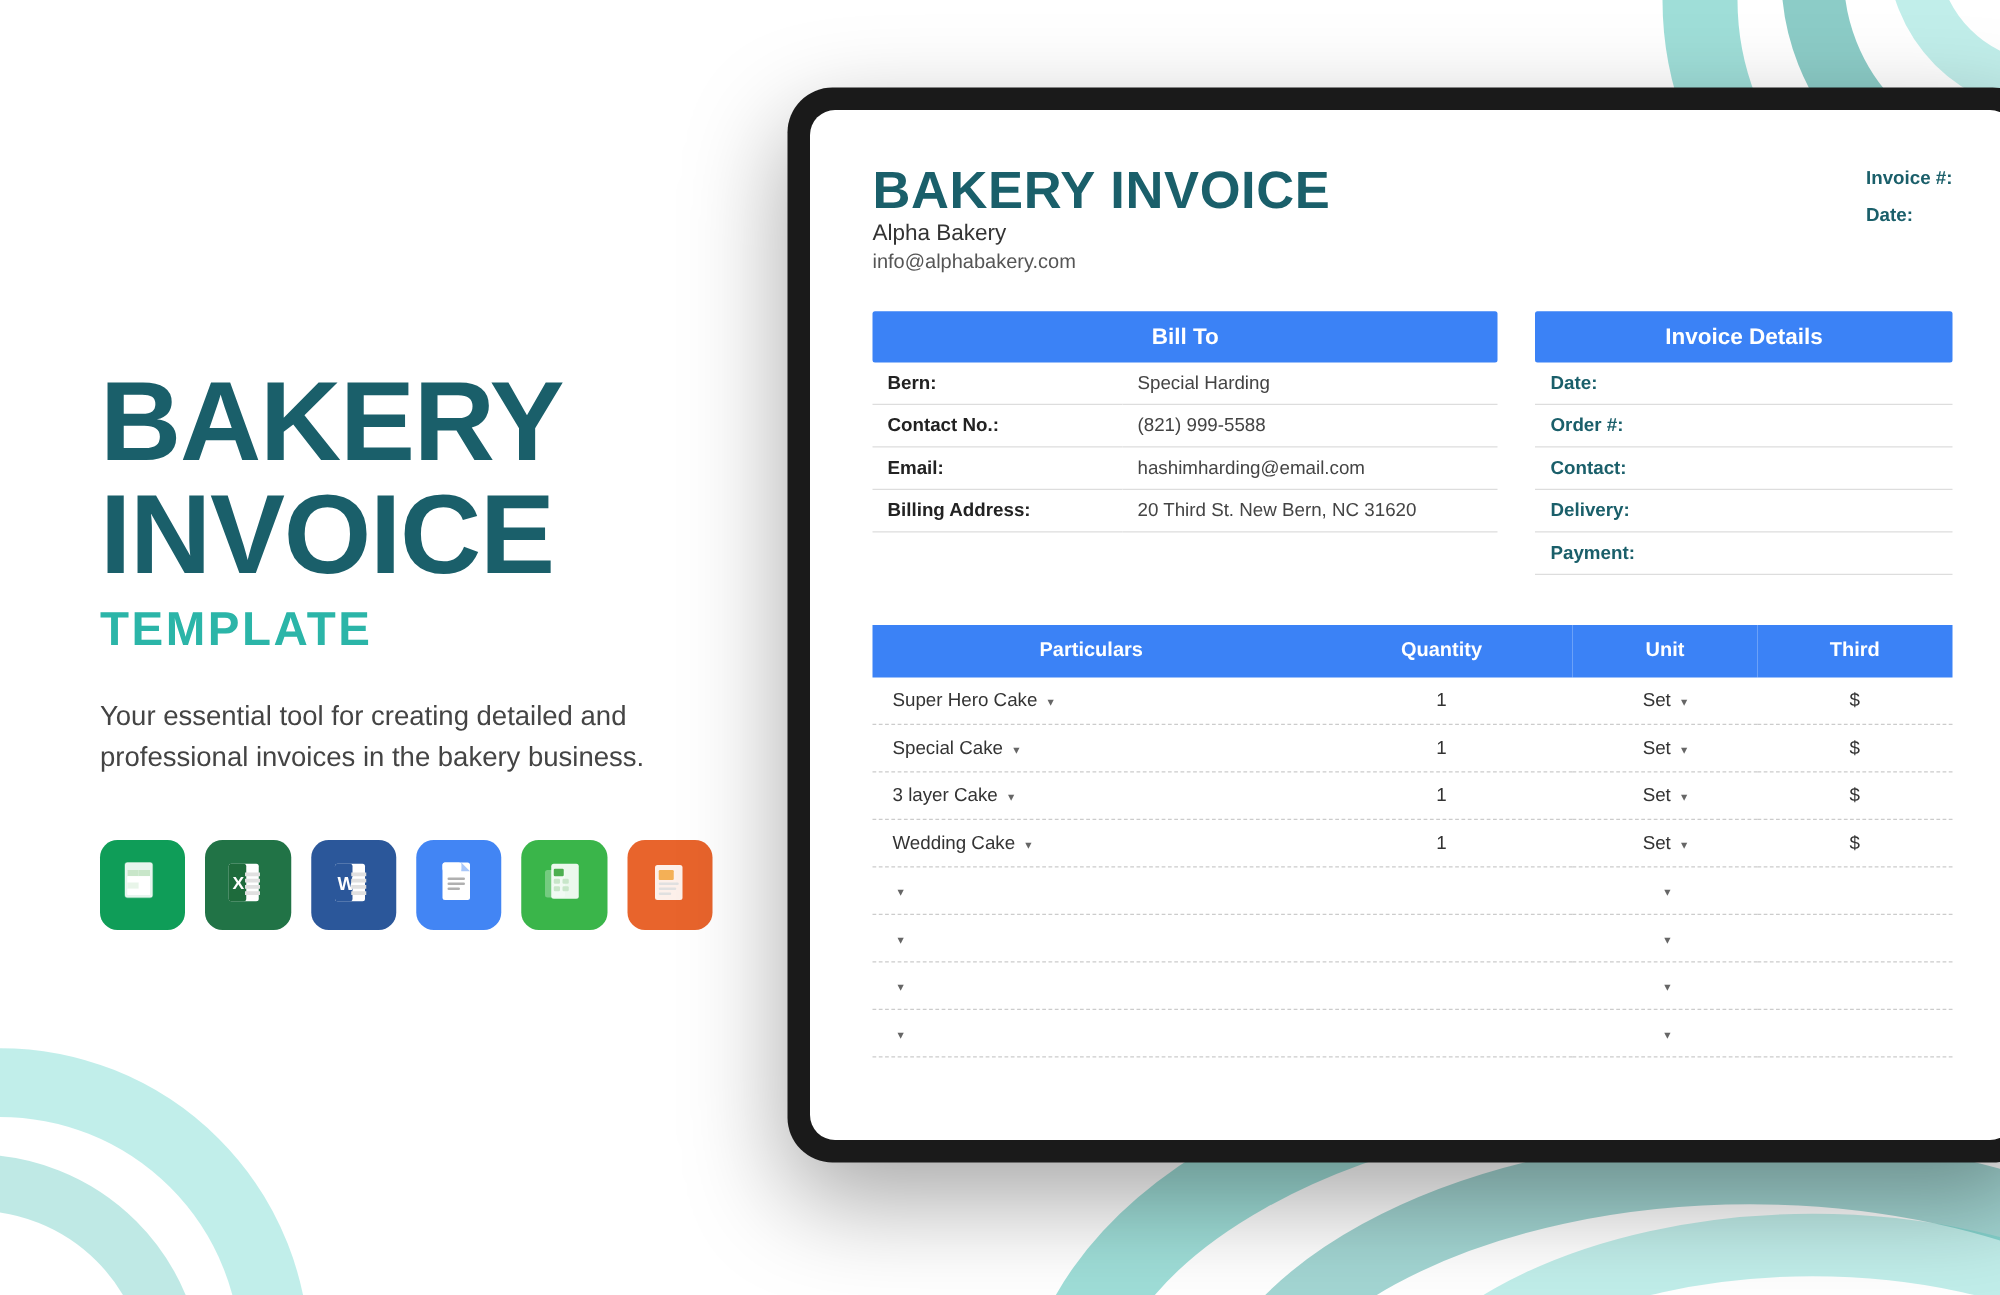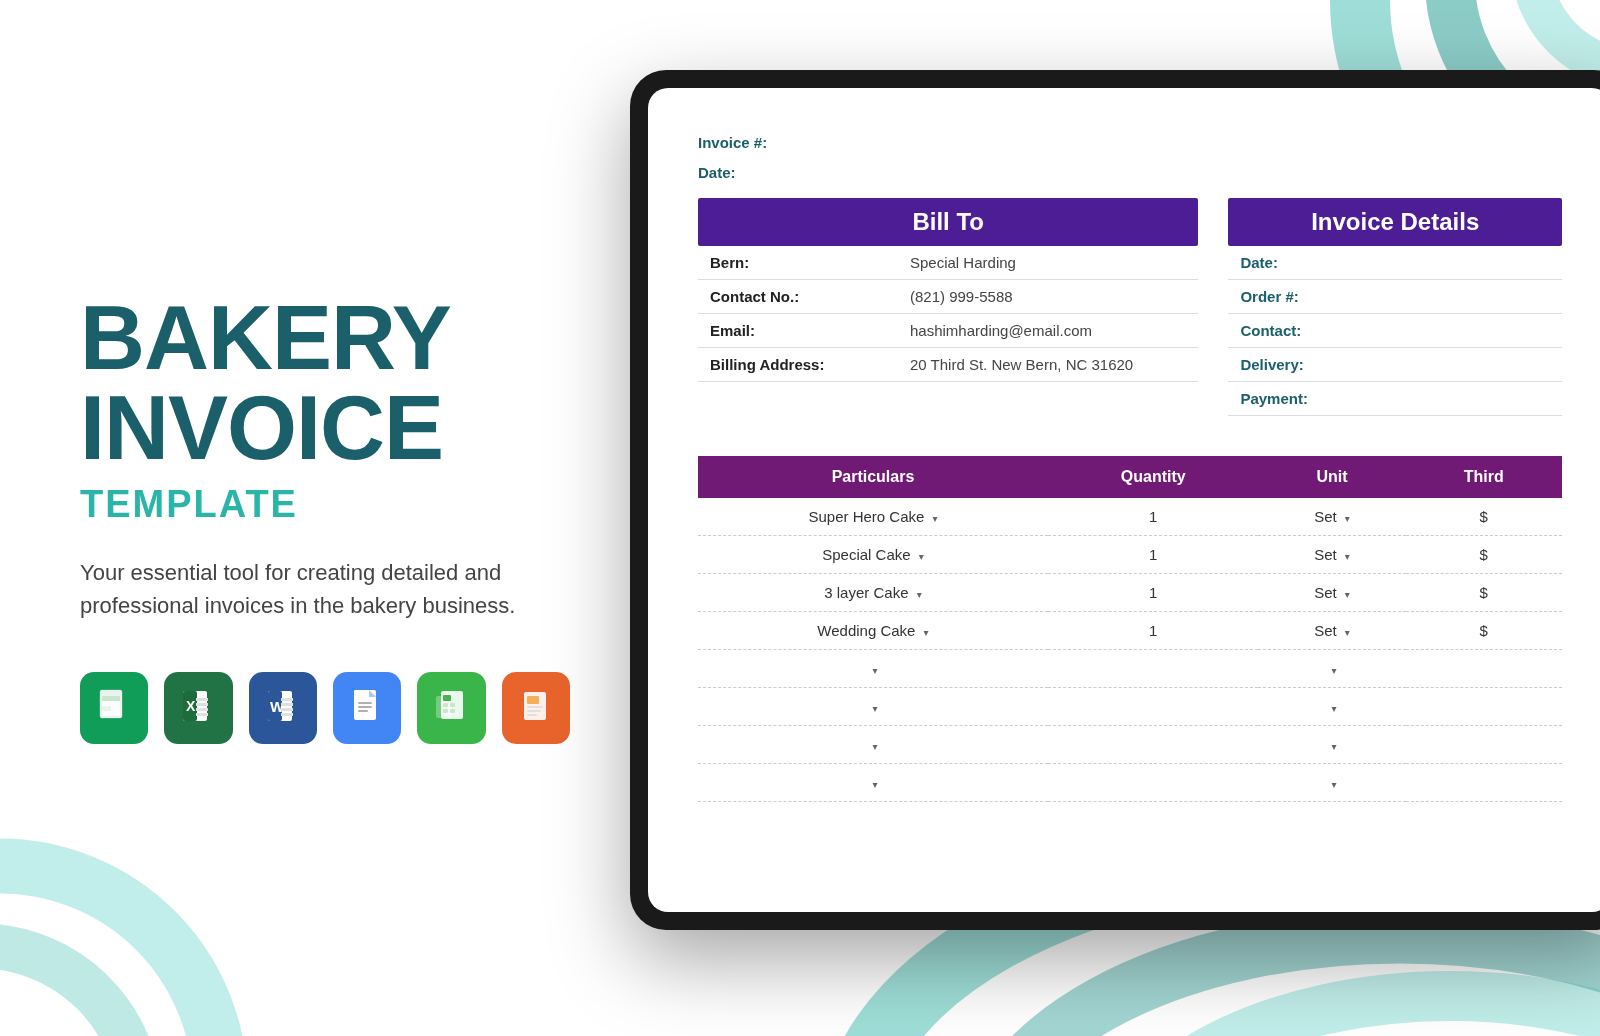--- a/index.html
+++ b/index.html
@@ -153,24 +153,24 @@
     }
 
     .meta-right-block {
       font-size: 15px;
       line-height: 2;
       color: #333;
     }
 
     
     .bill-to-header {
-      background: #4c1d95;
+      background: #3b82f6;
       color: white;
       text-align: center;
-      font-size: 24px;
+      font-size: 18px;
       font-weight: 700;
       padding: 10px;
       border-radius: 2px;
       margin-bottom: 0;
     }
 
     .bill-to-table {
       width: 100%;
       border-collapse: collapse;
       margin-bottom: 20px;
@@ -188,40 +188,40 @@
     .bill-to-table .value-cell {
       color: #444;
     }
 
     
     .items-table {
       width: 100%;
       border-collapse: collapse;
     }
     .items-table thead tr {
-      background: #701a75;
+      background: #3b82f6;
       color: white;
     }
     .items-table thead th {
       padding: 12px 16px;
       font-size: 16px;
       font-weight: 600;
       text-align: center;
     }
     .items-table tbody tr {
       border-bottom: 1px dashed #ccc;
     }
     .items-table tbody td {
       padding: 10px 16px;
       font-size: 15px;
       color: #333;
       text-align: center;
     }
     .items-table tbody td:first-child {
-      text-align: center;
+      text-align: left;
     }
     .dropdown-arrow {
       color: #666;
       font-size: 10px;
       margin-left: 4px;
     }
 
     
     .info-section {
       display: flex;
@@ -346,20 +346,25 @@
     </div>
   </div>
 </div>
 
 <div class="right-panel">
   <div class="tablet-frame">
     <div class="tablet-screen">
       <div class="invoice-content">
 
         <div class="invoice-header-row">
+          <div>
+            <div class="invoice-title">BAKERY INVOICE</div>
+            <div class="bakery-name">Alpha Bakery</div>
+            <div class="bakery-email">info@alphabakery.com</div>
+          </div>
           <div class="meta-right-block">
             <div><span class="invoice-meta-label">Invoice #:</span></div>
             <div><span class="invoice-meta-label">Date:</span></div>
           </div>
         </div>
 
         <div class="info-section">
 
           <div class="bill-to-section">
             <div class="bill-to-header">Bill To</div>

